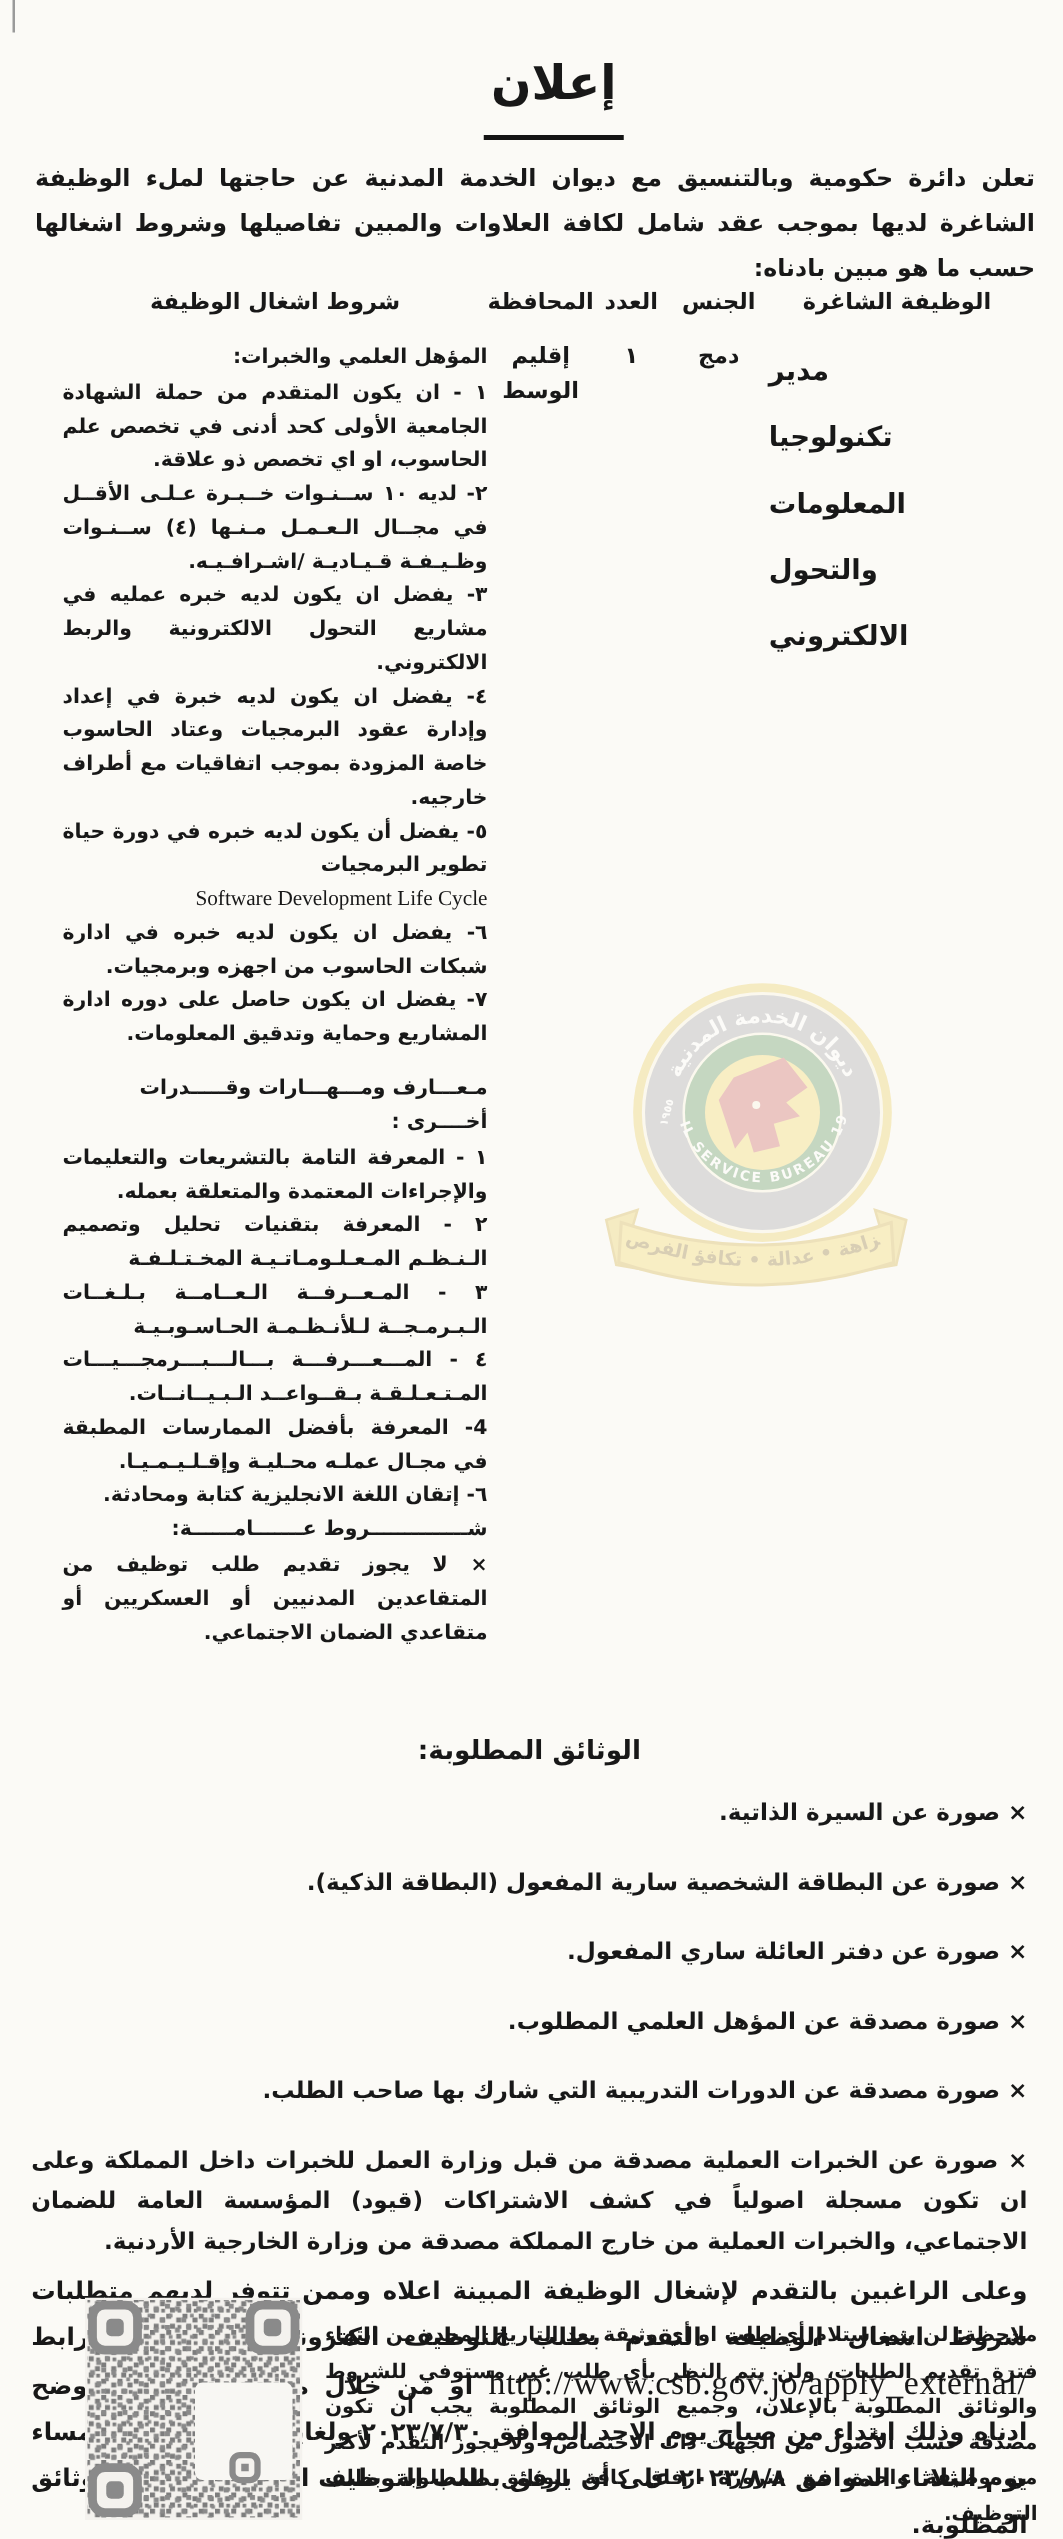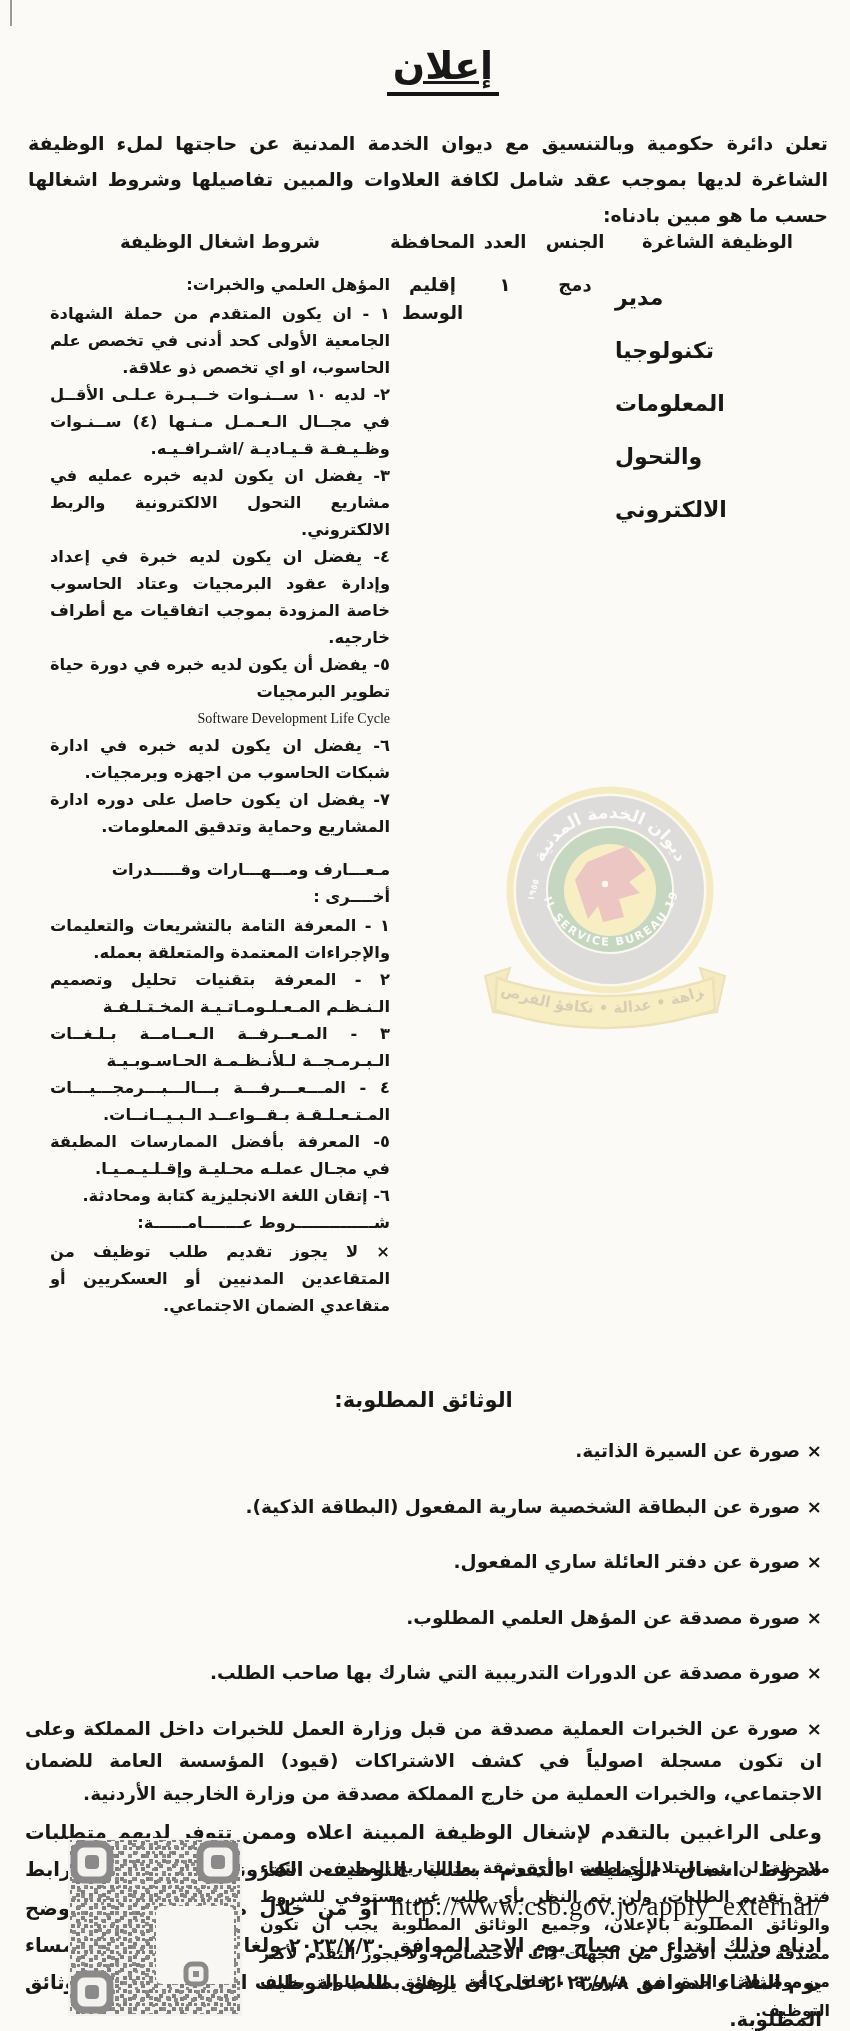--- a/index.html
+++ b/index.html
@@ -13,23 +13,22 @@
   .page{position:absolute;inset:0;}
   
   .artifact{position:absolute;left:10px;top:0;width:2px;height:26px;background:#9a9a9a;}
 
   
   .title{
     position:absolute;top:44px;left:0;right:0;text-align:center;
   }
   .title span{
     display:inline-block;font-size:38px;font-weight:700;
-    border-bottom:4px solid #141414;padding:0 6px 4px 6px;
+    border-bottom:4px solid #141414;padding:0 6px 20px 6px;
     transform:translateX(18px);
-    text-decoration:underline;
   }
 
   
   .intro{
     position:absolute;top:106px;right:22px;left:28px;
     font-size:19px;font-weight:700;line-height:36px;
     text-align:justify;text-align-last:right;
   }
 
   
@@ -45,21 +44,21 @@
   .pos-line{font-size:22px;font-weight:700;line-height:53px;}
   .small-cell{text-align:center;font-size:18px;font-weight:700;line-height:28px;}
   .cond-cell{
     font-size:16.3px;font-weight:700;line-height:27px;
     text-align:justify;text-align-last:right;
   }
   .cond-head{text-align:right;margin-bottom:2px;}
   .c-item{margin:0;}
   .eng-line{
     font-family:"Liberation Serif","DejaVu Serif",serif;
-    font-weight:400;font-size:14px;text-align:right;direction:ltr;line-height:27px;
+    font-weight:400;font-size:17px;text-align:right;direction:ltr;line-height:27px;
   }
   .skills-gap{height:16px;}
 
   
   .seal{position:absolute;left:455px;top:780px;width:300px;height:270px;opacity:.3;pointer-events:none;}
 
   
   .docs{
     position:absolute;top:1388px;right:28px;left:25px;
   }
@@ -125,21 +124,21 @@
       <div class="c-item">٥- يفضل أن يكون لديه خبره في دورة حياة تطوير البرمجيات</div>
       <div class="eng-line">Software Development Life Cycle</div>
       <div class="c-item">٦- يفضل ان يكون لديه خبره في ادارة شبكات الحاسوب من اجهزه وبرمجيات.</div>
       <div class="c-item">٧- يفضل ان يكون حاصل على دوره ادارة المشاريع وحماية وتدقيق المعلومات.</div>
       <div class="skills-gap"></div>
       <div class="cond-head">مـعـــارف ومـــهـــارات وقـــــدرات أخــــرى :</div>
       <div class="c-item">١ - المعرفة التامة بالتشريعات والتعليمات والإجراءات المعتمدة والمتعلقة بعمله.</div>
       <div class="c-item">٢ - المعرفة بتقنيات تحليل وتصميم الـنـظـم المـعـلـومـاتـيـة المخـتـلـفـة</div>
       <div class="c-item">٣ - المـعــرفــة الـعــامــة بـلـغــات الـبـرمـجــة لـلأنـظـمـة الحـاسـوبـيـة</div>
       <div class="c-item">٤ - المـــعـــرفـــة بـــالـــبـــرمجـــيـــات المـتـعـلـقـة بـقــواعــد الـبـيــانــات.</div>
-      <div class="c-item">٥- المعرفة بأفضل الممارسات المطبقة في مجـال عملـه محـليـة وإقـلـيـمـيـا.</div>
+      <div class="c-item">4- المعرفة بأفضل الممارسات المطبقة في مجـال عملـه محـليـة وإقـلـيـمـيـا.</div>
       <div class="c-item">٦- إتقان اللغة الانجليزية كتابة ومحادثة.</div>
       <div class="cond-head">شــــــــــــــروط عـــــــامــــــة:</div>
       <div class="c-item">× لا يجوز تقديم طلب توظيف من المتقاعدين المدنيين أو العسكريين أو متقاعدي الضمان الاجتماعي.</div>
     </div>
   </div>
 
   <svg class="seal" viewBox="0 0 300 270" xmlns="http://www.w3.org/2000/svg">
     <circle cx="155" cy="110" r="100" fill="#fdf6dc" stroke="#e9c94e" stroke-width="7"></circle>
     <circle cx="155" cy="110" r="79" fill="none" stroke="#9a9aa0" stroke-width="30"></circle>
     <circle cx="155" cy="110" r="62" fill="#4b8a4b"></circle>

